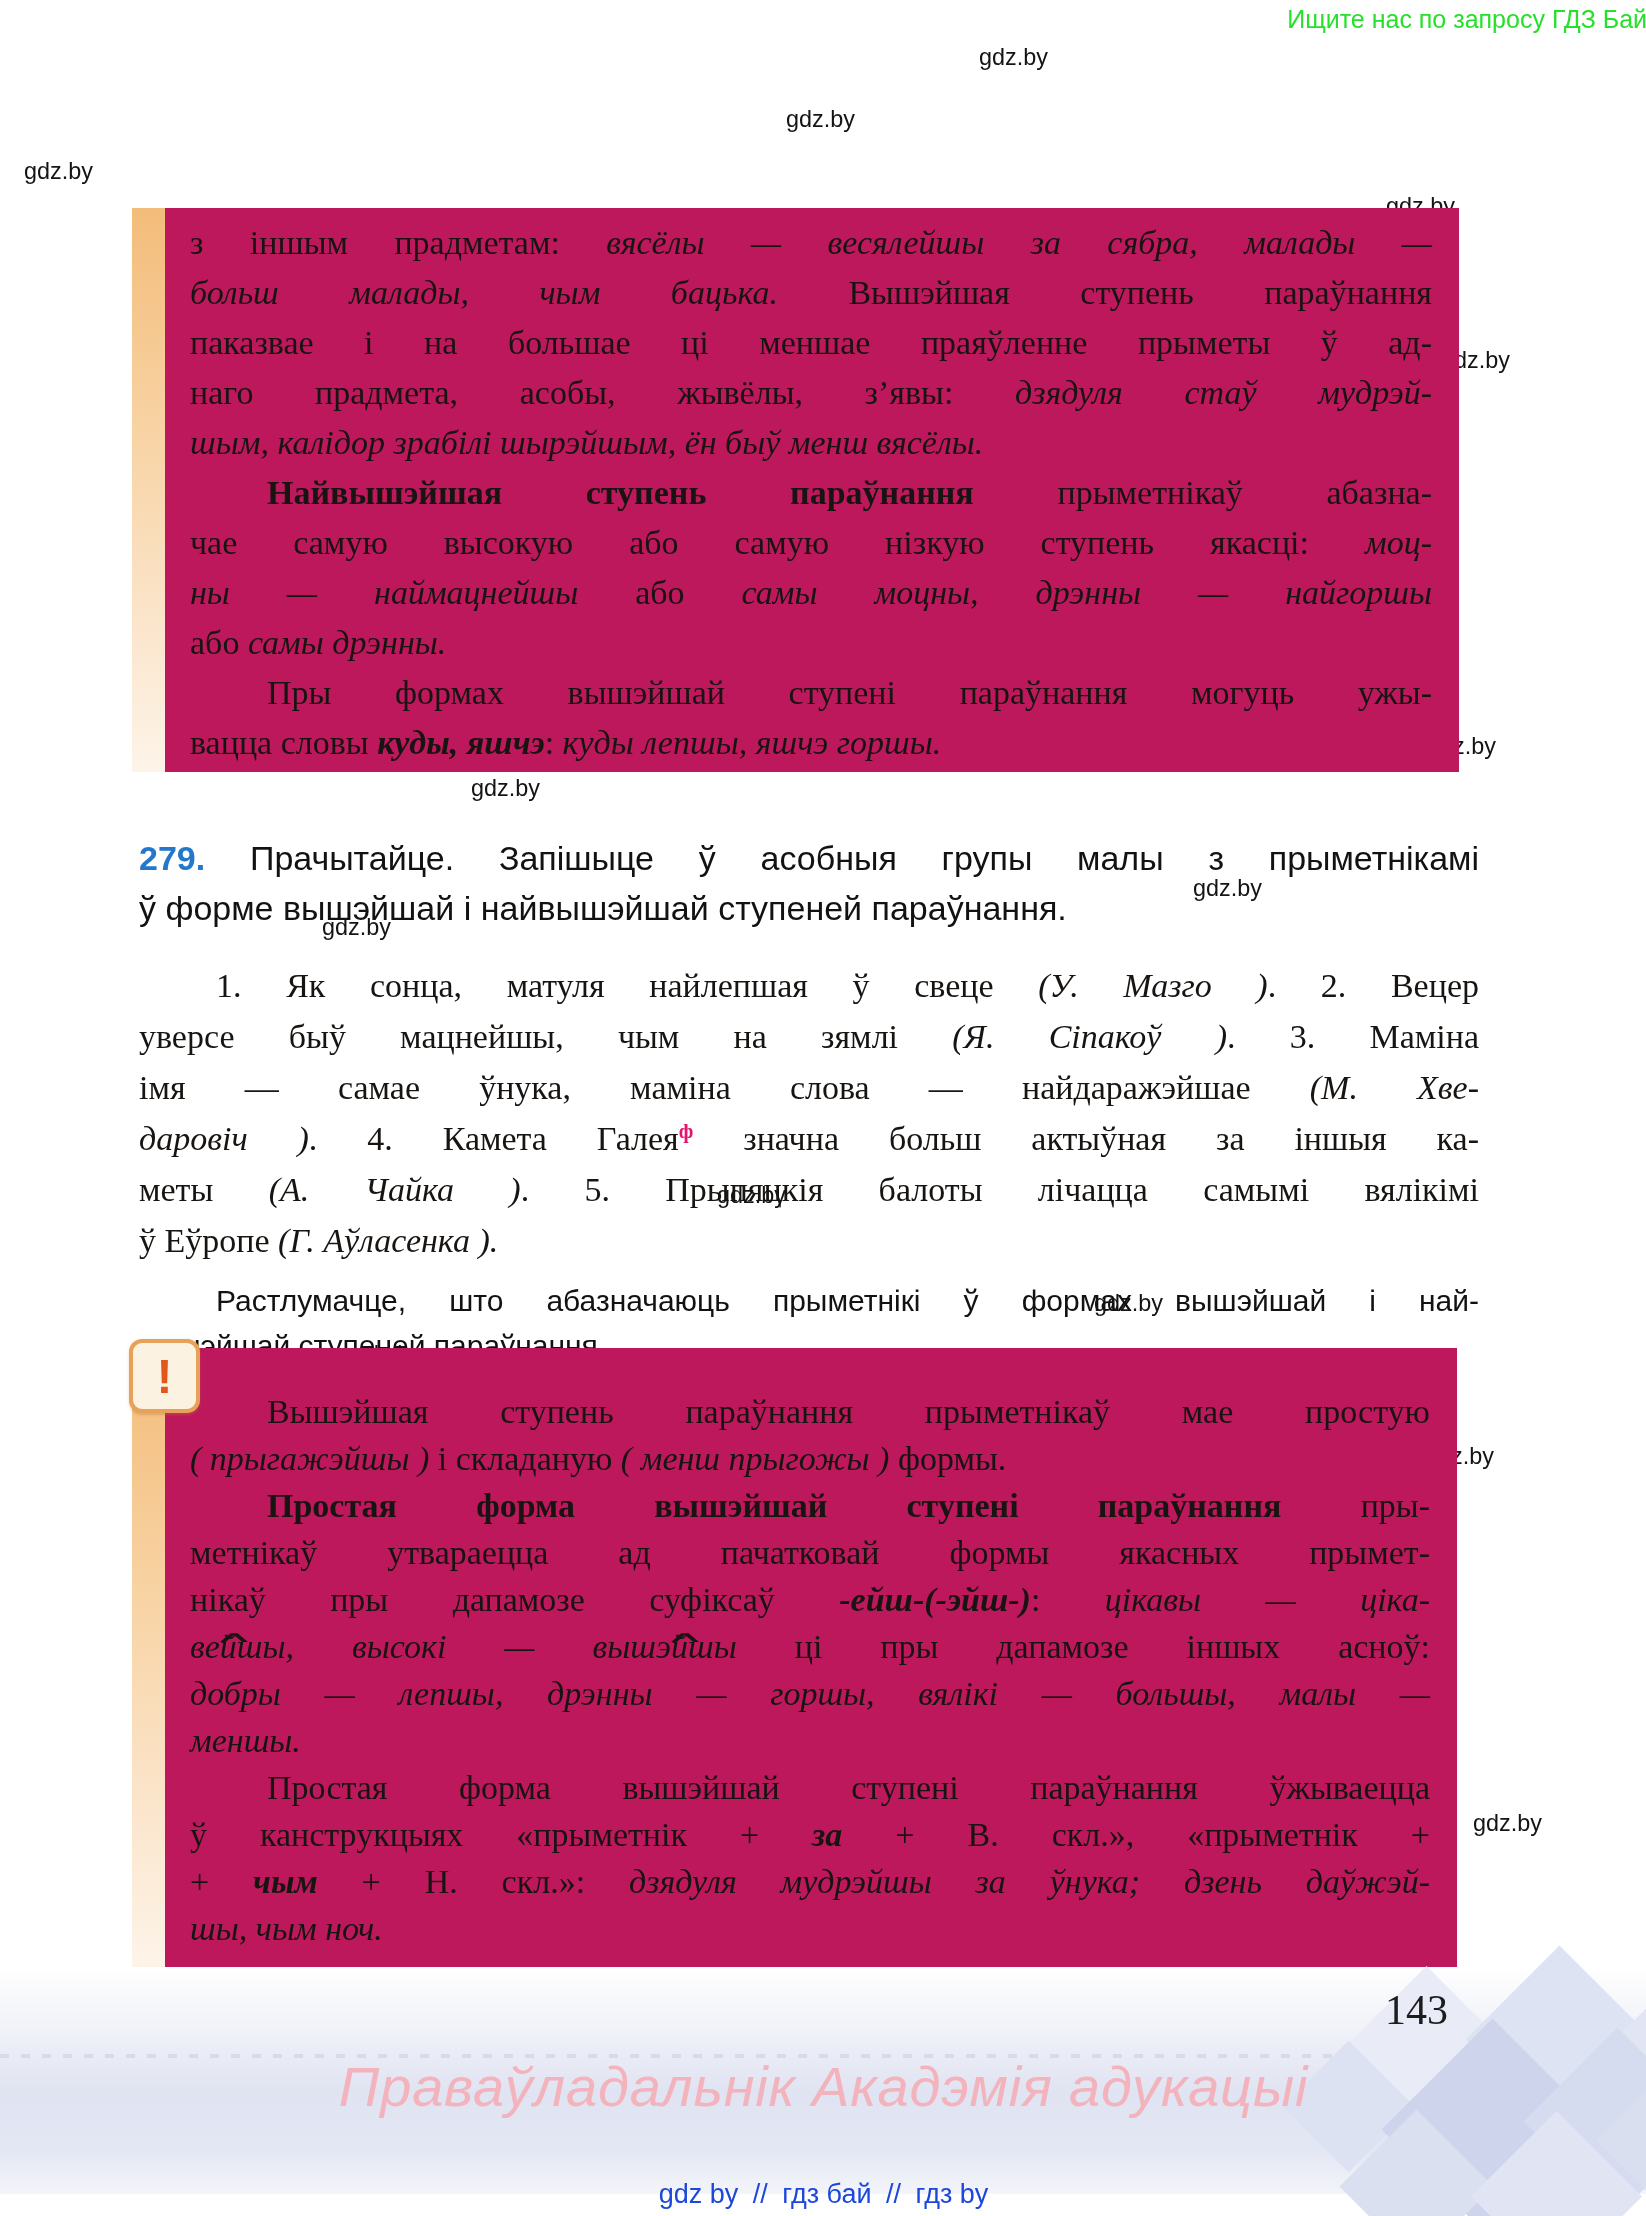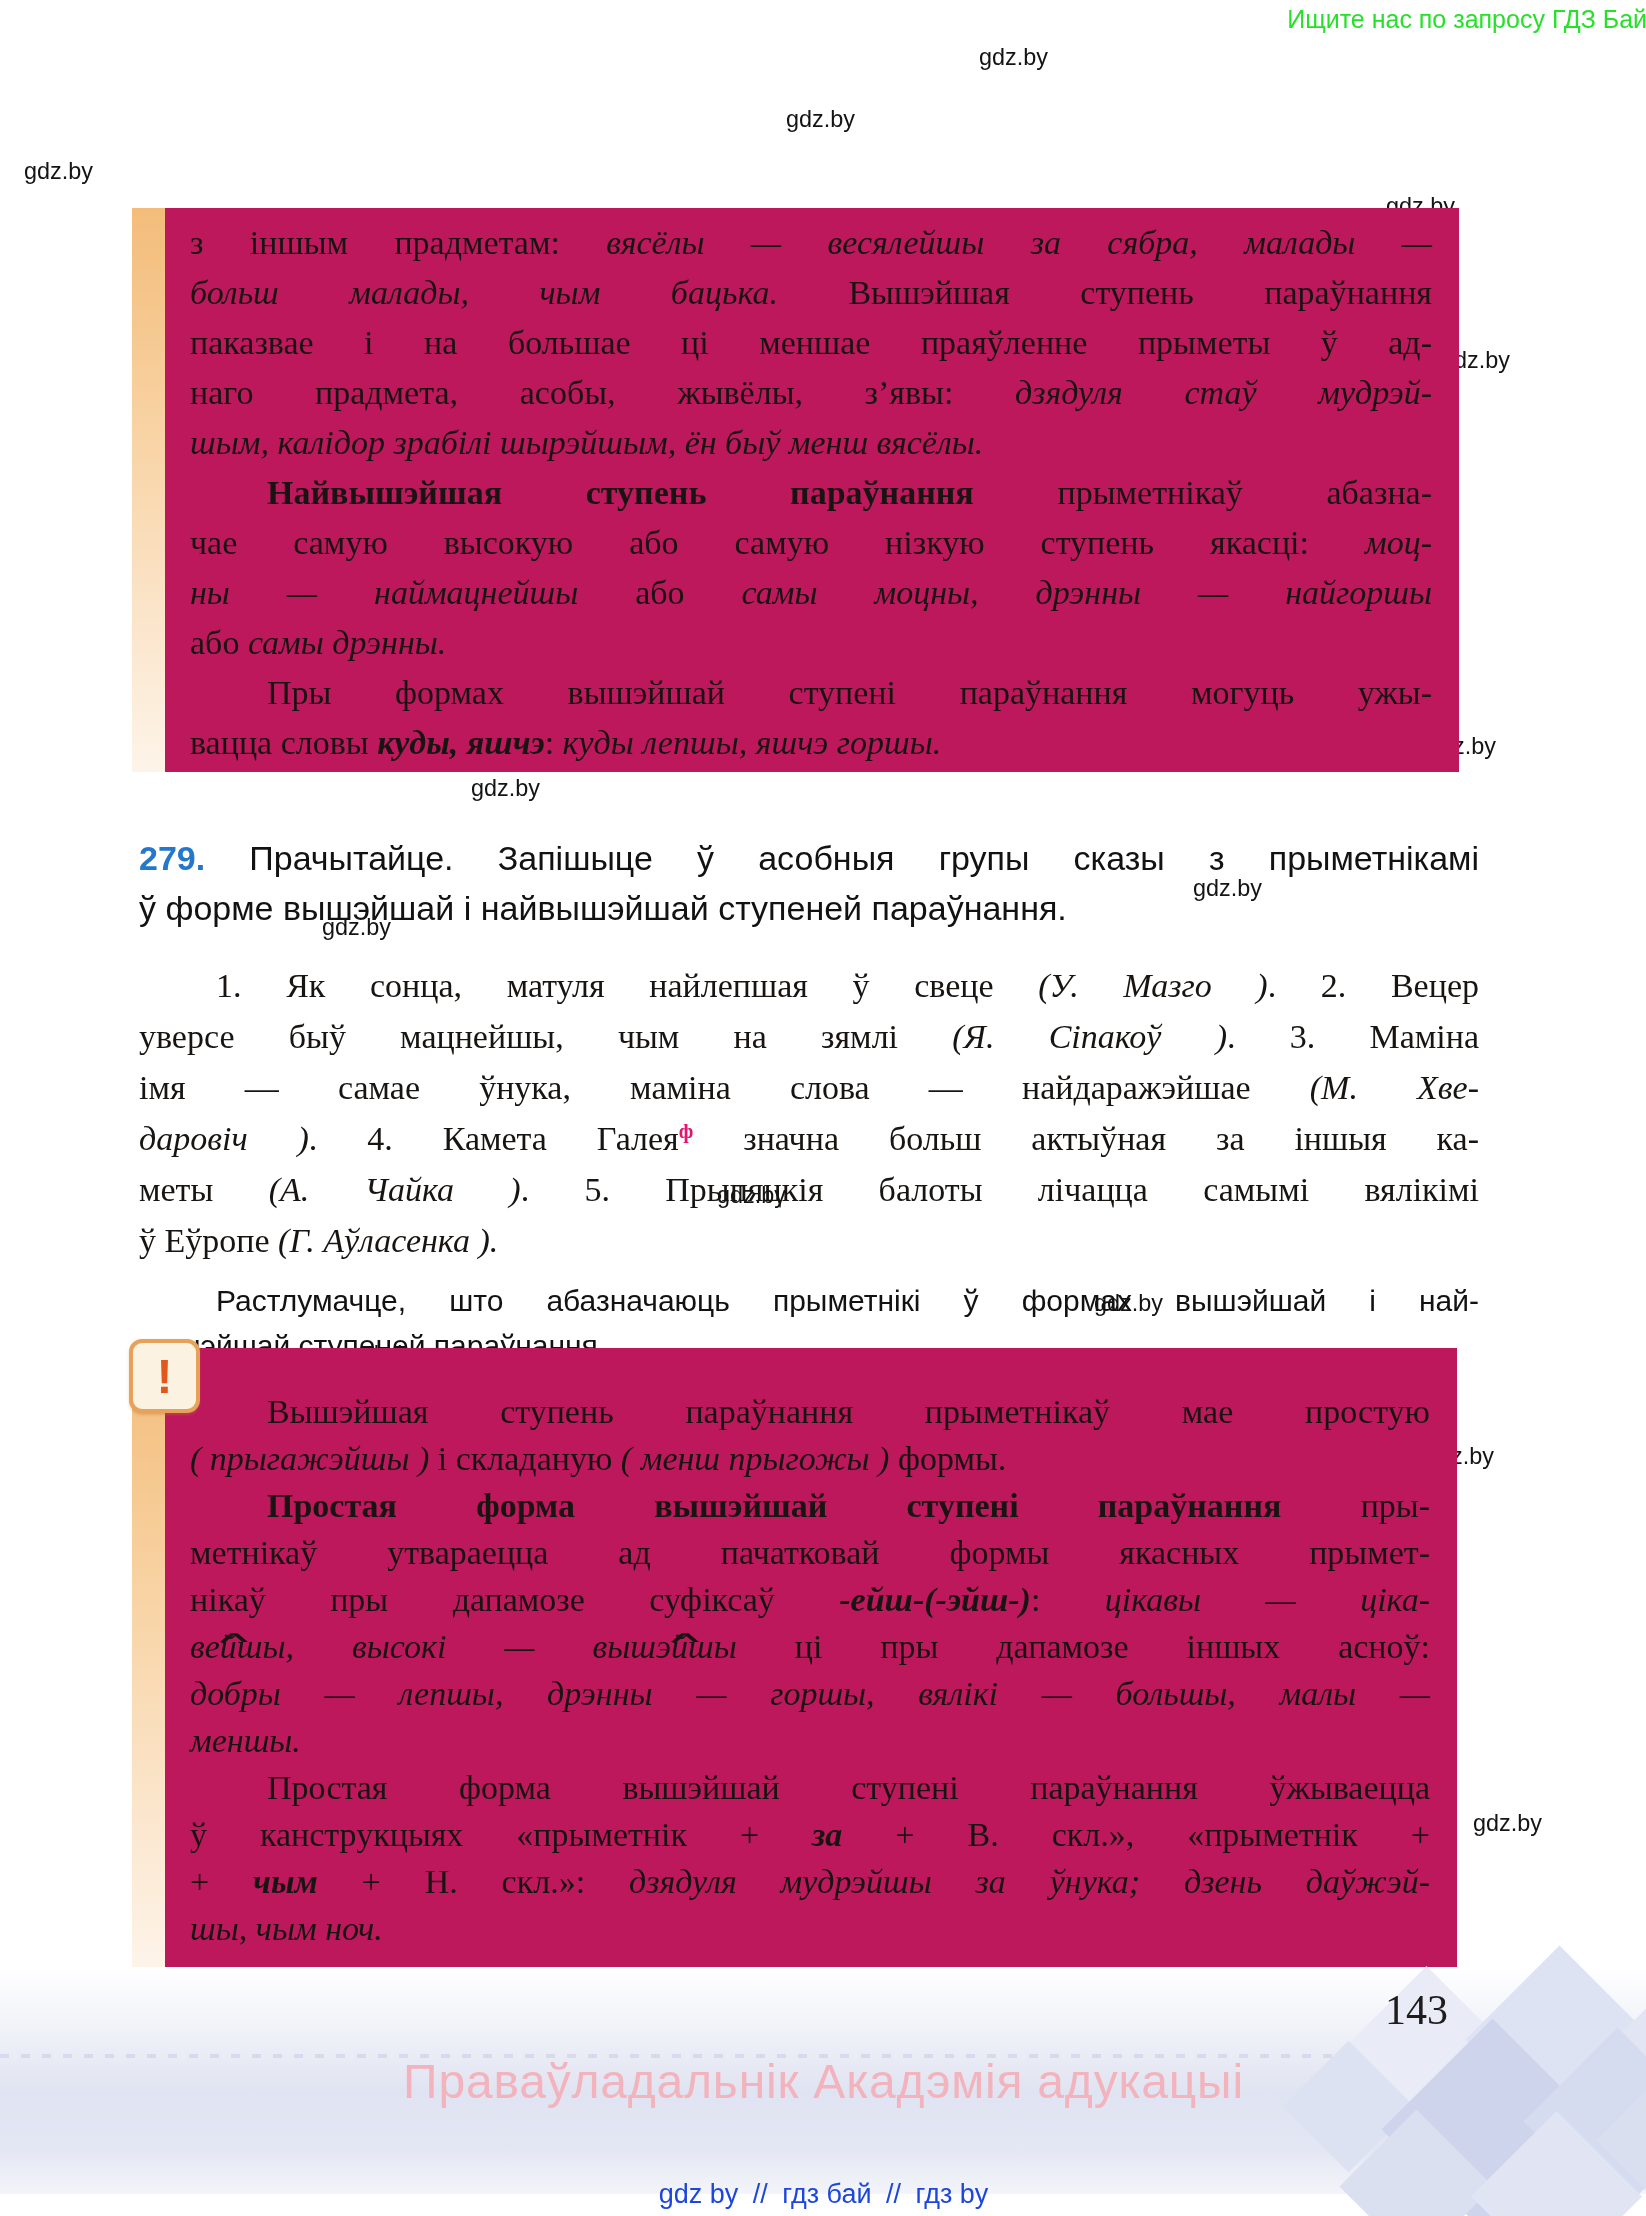--- a/index.html
+++ b/index.html
@@ -42,21 +42,21 @@
   .ex-task{position:absolute;left:139px;top:1278px;width:1340px;
     font-family:"Liberation Sans",sans-serif;font-size:30px;line-height:45px;color:#121212;}
 
   
   .footer-band{position:absolute;left:0;top:1967px;width:1647px;height:227px;
     background:linear-gradient(180deg,#ffffff 0%,#eff1f8 30%,#e0e3f1 55%,#e3e6f3 80%,#f4f5fa 100%);}
   .dash-line{position:absolute;left:0;top:2054px;width:1647px;height:4px;opacity:.5;
     background:repeating-linear-gradient(90deg,#c3c9e2 0 8.9px,transparent 8.9px 21px);}
   .diamond{position:absolute;transform:rotate(45deg);}
   .copyright{position:absolute;left:0;top:2054px;width:1647px;text-align:center;
-    font-family:"Liberation Sans",sans-serif;font-size:48px;color:#f3b3bd;letter-spacing:0.8px;}
+    font-family:"Liberation Sans",sans-serif;font-style:italic;font-size:56px;color:#f3b3bd;letter-spacing:0.8px;}
   .page-num{position:absolute;left:1385px;top:1986px;font-size:42px;color:#1d1d1d;}
   .footer-links{position:absolute;left:0;top:2179px;width:1647px;text-align:center;
     font-family:"Liberation Sans",sans-serif;font-size:27px;color:#1d47da;}
   .footer-links .lnk{color:#1d47da;cursor:pointer;}
   .footer-links .sep{margin:0 14.5px;}
 </style>
 </head>
 <body>
 
 <div id="canvas">
@@ -101,21 +101,21 @@
         <div class="line ind"><span class="bd">Найвышэйшая ступень параўнання</span><span> прыметнікаў абазна-</span></div>
         <div class="line"><span>чае самую высокую або самую нізкую ступень якасці: </span><span class="it">моц-</span></div>
         <div class="line"><span class="it">ны — наймацнейшы</span><span> або </span><span class="it">самы моцны, дрэнны — найгоршы</span></div>
         <div class="line end"><span>або </span><span class="it">самы дрэнны.</span></div>
         <div class="line ind"><span>Пры формах вышэйшай ступені параўнання могуць ужы-</span></div>
         <div class="line end"><span>вацца словы </span><span class="bd it">куды, яшчэ</span><span>: </span><span class="it">куды лепшы, яшчэ горшы.</span></div>
       </div>
   </div>
 
   <div class="ex-instr">
-      <div class="line"><span class="num">279. </span><span>Прачытайце. Запішыце ў асобныя групы сказы з прыметнікамі</span></div>
+      <div class="line"><span class="num">279. </span><span>Прачытайце. Запішыце ў асобныя групы малы з прыметнікамі</span></div>
       <div class="line end"><span>ў форме вышэйшай і найвышэйшай ступеней параўнання.</span></div>
     </div>
   <div class="ex-sent">
       <div class="line ind"><span>1. Як сонца, матуля найлепшая ў свеце </span><span class="it">(У. Мазго )</span><span>. 2. Вецер</span></div>
       <div class="line"><span>уверсе быў мацнейшы, чым на зямлі </span><span class="it">(Я. Сіпакоў )</span><span>. 3. Маміна</span></div>
       <div class="line"><span>імя — самае ўнука, маміна слова — найдаражэйшае </span><span class="it">(М. Хве-</span></div>
       <div class="line"><span class="it">даровіч )</span><span>. 4. Камета Галея</span><span class="fnote">ф</span><span> значна больш актыўная за іншыя ка-</span></div>
       <div class="line"><span>меты </span><span class="it">(А. Чайка )</span><span>. 5. Прыпяцкія балоты лічацца самымі вялікімі</span></div>
       <div class="line end"><span>ў Еўропе </span><span class="it">(Г. Аўласенка ).</span></div>
     </div>

